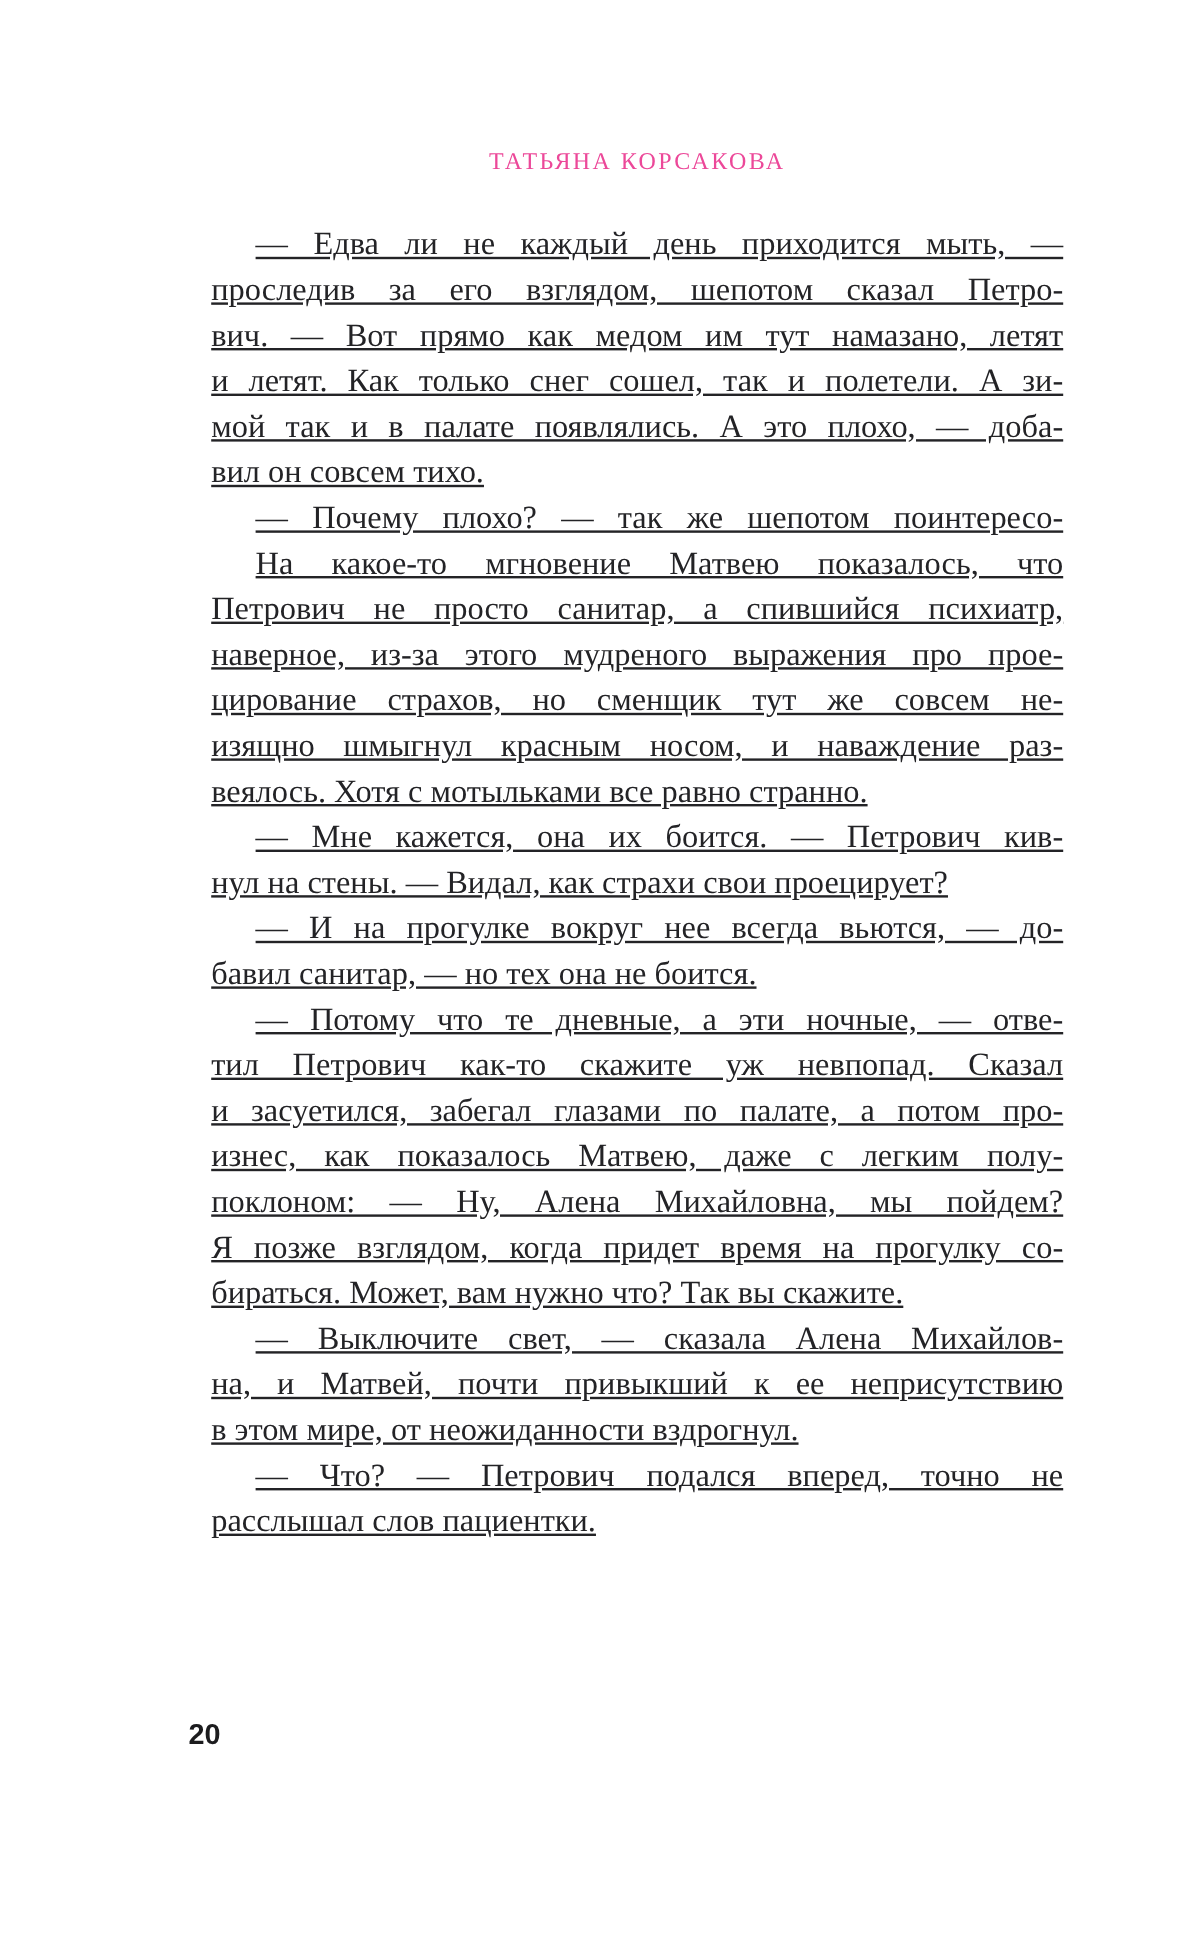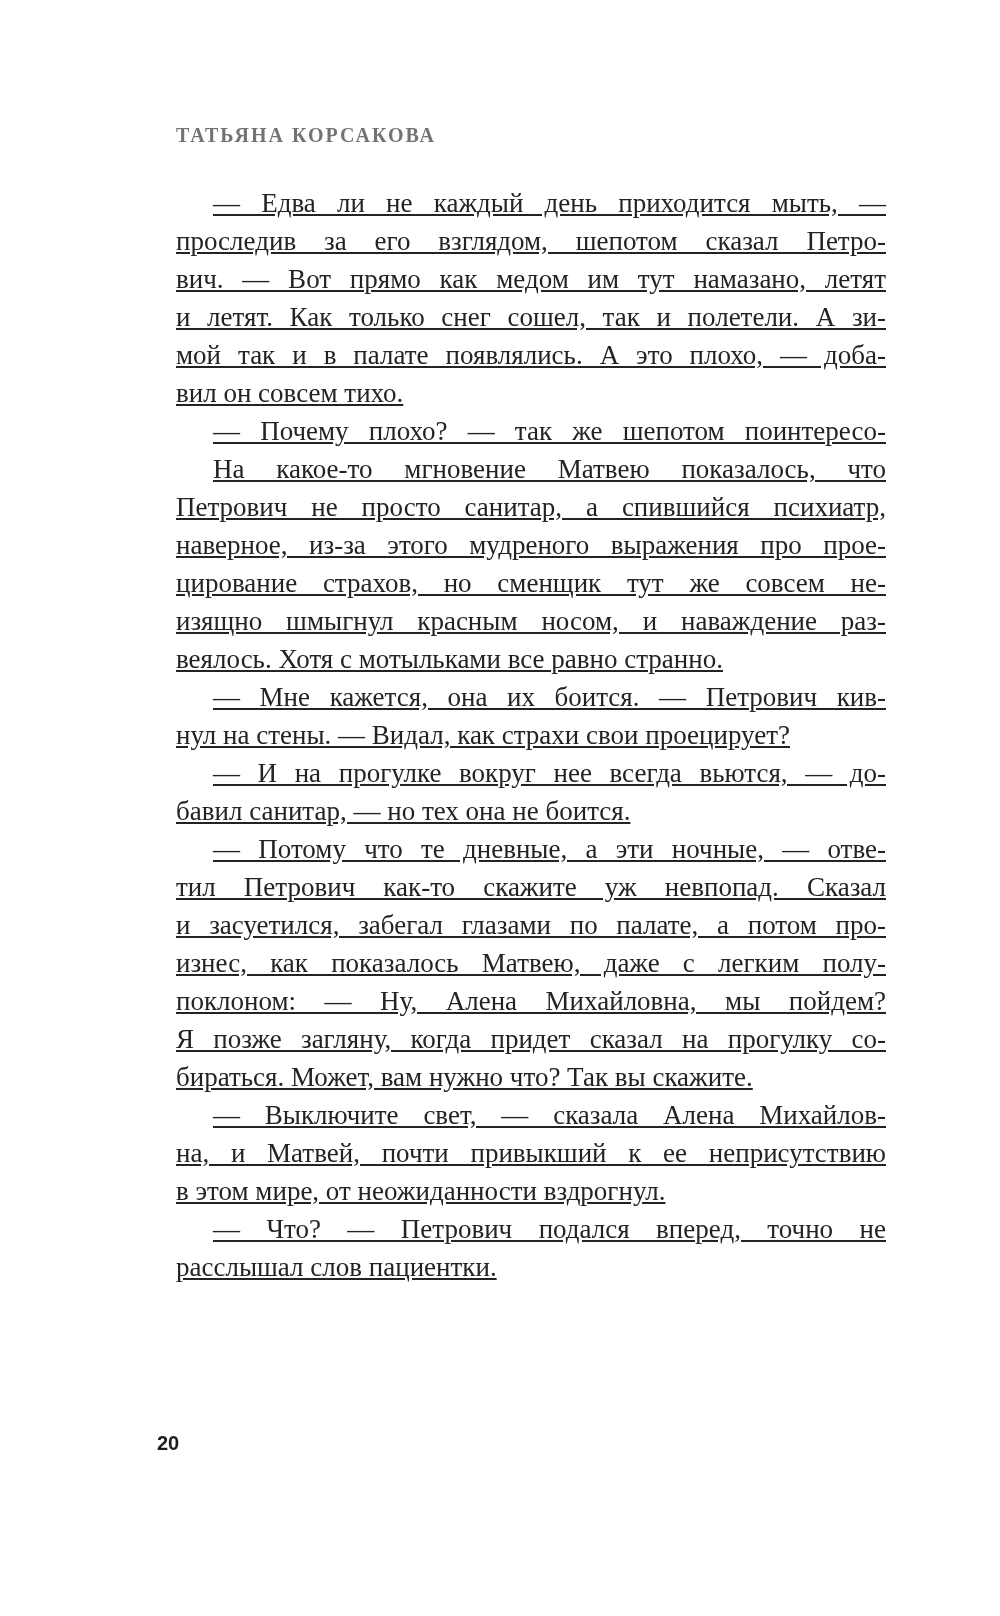--- a/index.html
+++ b/index.html
@@ -15,26 +15,25 @@
     background: #ffffff;
     font-family: "Liberation Serif", "DejaVu Serif", serif;
     color: #232326;
     overflow: hidden;
   }
   .running-header {
     position: absolute;
     left: 176px;
     width: 710px;
     top: 124px;
-    text-align: left;
+    text-align: center;
     font-size: 20px;
     letter-spacing: 2px;
-    color: #737373;
+    color: #ec4899;
     white-space: nowrap;
-    font-weight: bold;
   }
   .text-block {
     position: absolute;
     left: 176px;
     top: 184px;
     width: 710px;
     font-size: 27px;
     line-height: 38px;
     text-decoration: underline;
   }
@@ -54,21 +53,21 @@
   }
   .line.last {
     text-align-last: left;
   }
   .page-number {
     position: absolute;
     left: 157px;
     top: 1432px;
     font-family: "Liberation Sans", "DejaVu Sans", sans-serif;
     font-weight: bold;
-    font-size: 20px;
+    font-size: 24px;
     color: #1c1c1e;
   }
 </style>
 </head>
 <body>
 
 <div class="page">
   <div class="running-header">ТАТЬЯНА КОРСАКОВА</div>
 
   <div class="text-block">
@@ -98,21 +97,21 @@
       <div class="para">
         <div class="line first">— И на прогулке вокруг нее всегда вьются, — до-</div>
         <div class="line last">бавил санитар, — но тех она не боится.</div>
       </div>
       <div class="para">
         <div class="line first">— Потому что те дневные, а эти ночные, — отве-</div>
         <div class="line">тил Петрович как-то скажите уж невпопад. Сказал</div>
         <div class="line">и засуетился, забегал глазами по палате, а потом про-</div>
         <div class="line">изнес, как показалось Матвею, даже с легким полу-</div>
         <div class="line">поклоном: — Ну, Алена Михайловна, мы пойдем?</div>
-        <div class="line">Я позже загляну, когда придет сказал на прогулку со-</div>
+        <div class="line">Я позже взглядом, когда придет время на прогулку со-</div>
         <div class="line last">бираться. Может, вам нужно что? Так вы скажите.</div>
       </div>
       <div class="para">
         <div class="line first">— Выключите свет, — сказала Алена Михайлов-</div>
         <div class="line">на, и Матвей, почти привыкший к ее неприсутствию</div>
         <div class="line last">в этом мире, от неожиданности вздрогнул.</div>
       </div>
       <div class="para">
         <div class="line first">— Что? — Петрович подался вперед, точно не</div>
         <div class="line last">расслышал слов пациентки.</div>

